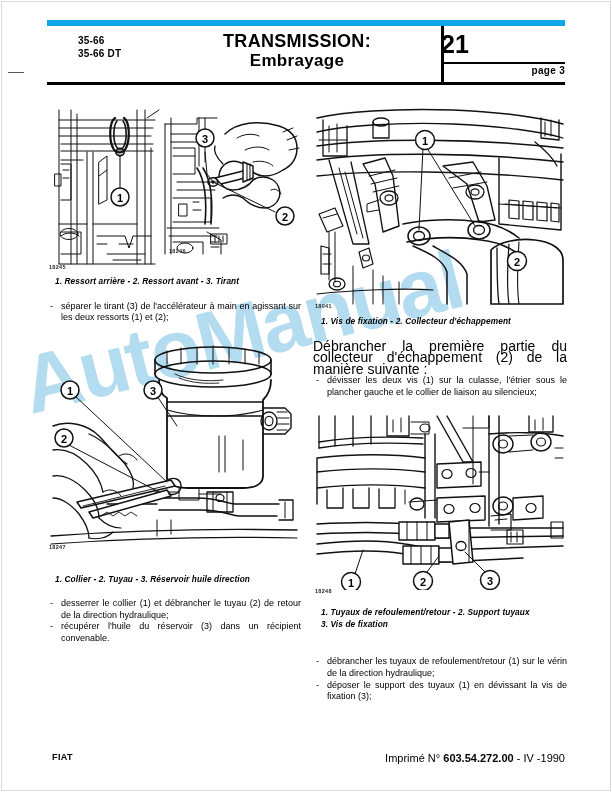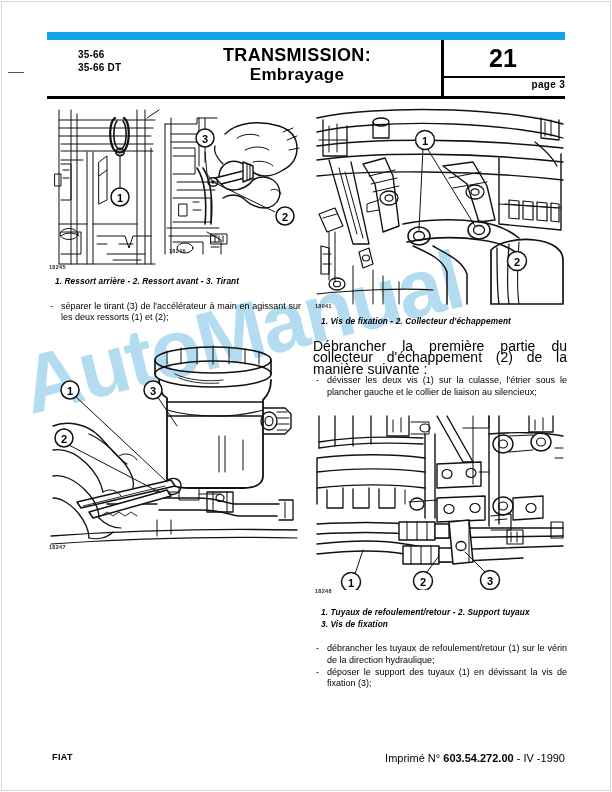--- a/index.html
+++ b/index.html
@@ -46,24 +46,24 @@
     opacity: 0.85;
     transform: rotate(-14deg);
     transform-origin: left center;
     white-space: nowrap;
   }
 
   
   .header {
     position: absolute;
     left: 47px;
-    top: 32px;
+    top: 20px;
     width: 518px;
     height: 56px;
-    border-top: 8px solid #0ea5e9;
+    border-top: 6px solid #0ea5e9;
     border-bottom: 3px solid #000;
     z-index: 10;
   }
   .hdr-divider {
     position: absolute;
     left: 394px;
     top: 0;
     width: 3px;
     height: 56px;
     background: #000;
@@ -102,21 +102,21 @@
     font-size: 17px;
     font-weight: bold;
     letter-spacing: 0.3px;
     line-height: 18px;
   }
   .chapter-num {
     position: absolute;
     left: 394px;
     top: 2px;
     width: 124px;
-    text-align: center;
+    text-align: left;
     font-size: 25px;
     font-weight: bold;
     line-height: 32px;
   }
   .page-label {
     position: absolute;
     left: 394px;
     top: 39px;
     width: 124px;
     text-align: right;
@@ -441,22 +441,25 @@
         <circle cx="23" cy="50" r="9" stroke-width="1.5" fill="#fff"></circle>
         <text x="23" y="54.5" font-family="Liberation Sans, sans-serif" font-size="11" font-weight="bold" fill="#000" text-anchor="middle" stroke="none">1</text>
         <circle cx="17" cy="98" r="9" stroke-width="1.5" fill="#fff"></circle>
         <text x="17" y="102.5" font-family="Liberation Sans, sans-serif" font-size="11" font-weight="bold" fill="#000" text-anchor="middle" stroke="none">2</text>
         <circle cx="106" cy="50" r="9" stroke-width="1.5" fill="#fff"></circle>
         <text x="106" y="54.5" font-family="Liberation Sans, sans-serif" font-size="11" font-weight="bold" fill="#000" text-anchor="middle" stroke="none">3</text>
       </svg>
       <div class="fig-id" style="left: 2px; bottom: 2px;">18247</div>
     </div>
 
+    <div class="caption caption-indent" style="margin-top: 22px;">1.  Collier - 2.  Tuyau - 3.  Réservoir  huile direction</div>
 
     <ul class="bullet-list" style="margin-top: 13px;">
+      <li>desserrer le collier (1) et débrancher le tuyau (2) de retour de la direction hydraulique;</li>
+      <li>récupérer l'huile du réservoir (3) dans un récipient convenable.</li>
     </ul>
   </div>
 
   <div class="col col-right" style="top: 104px;">
 
     <div class="figure" style="height: 205px;">
       <svg viewBox="0 0 254 205" xmlns="http://www.w3.org/2000/svg" fill="none" stroke="#111" stroke-width="1" stroke-linecap="round" stroke-linejoin="round">
         <g>
 
           <path d="M4 14 C30 8 80 4 140 6 C190 8 230 14 250 20" stroke-width="1.5"></path>
@@ -643,21 +646,21 @@
         <text x="110" y="173.5" font-family="Liberation Sans, sans-serif" font-size="11" font-weight="bold" fill="#000" text-anchor="middle" stroke="none">2</text>
         <circle cx="177" cy="168" r="9.5" stroke-width="1.5" fill="#fff"></circle>
         <text x="177" y="172.5" font-family="Liberation Sans, sans-serif" font-size="11" font-weight="bold" fill="#000" text-anchor="middle" stroke="none">3</text>
       </svg>
       <div class="fig-id" style="left: 2px; bottom: -4px;">18248</div>
     </div>
 
     <div class="caption caption-indent" style="margin-top: 17px;">1.  Tuyaux de refoulement/retour  -  2. Support tuyaux</div>
     <div class="caption caption-indent">3.  Vis de fixation</div>
 
-    <ul class="bullet-list" style="margin-top: 13px;">
+    <ul class="bullet-list" style="margin-top: 26px;">
       <li>débrancher les tuyaux de refoulement/retour (1) sur le vérin de la direction hydraulique;</li>
       <li>déposer le support des tuyaux (1) en dévissant la vis de fixation (3);</li>
     </ul>
   </div>
 
   <div class="footer">
     <div class="footer-left">FIAT</div>
     <div class="footer-right">
       <span>Imprimé N°</span>
       <b>603.54.272.00</b>

